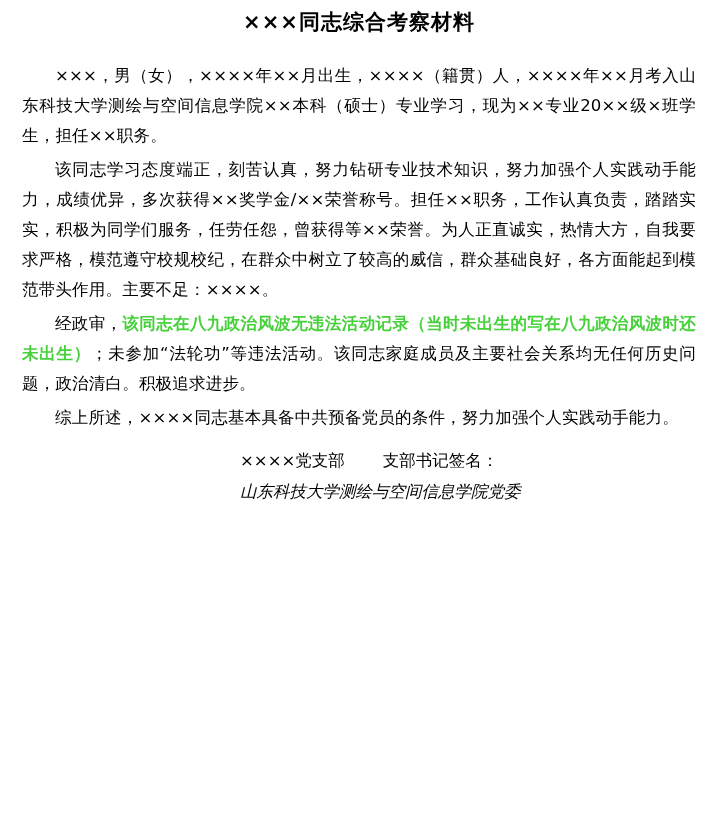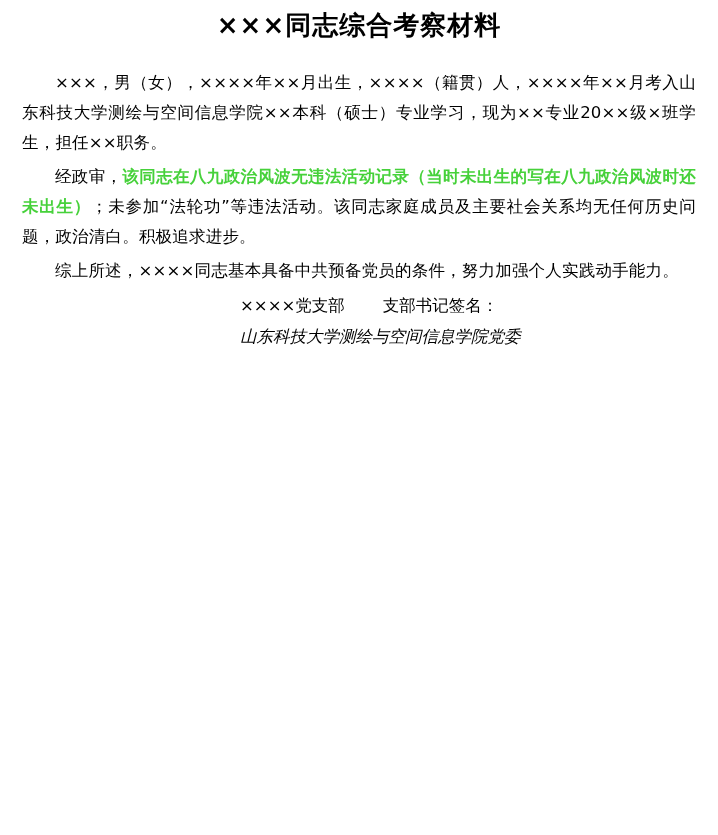--- a/index.html
+++ b/index.html
@@ -16,21 +16,21 @@
   }
   .page {
     width: 718px;
     height: 835px;
     box-sizing: border-box;
     padding: 0;
     position: relative;
   }
   .doc-title {
     text-align: center;
-    font-size: 26px;
+    font-size: 21px;
     font-weight: bold;
     letter-spacing: 1px;
     margin: 8px 0 14px 0;
     font-family: "DejaVu Sans", "Liberation Sans", sans-serif;
   }
   .body-block {
     padding: 0 22px 0 22px;
     margin-top: 25px;
   }
   p.para {
@@ -40,21 +40,21 @@
     text-indent: 2em;
     text-align: justify;
     text-justify: inter-ideograph;
     letter-spacing: 0.2px;
   }
   .highlight {
     color: #46d13a;
     font-weight: bold;
   }
   .sig-block {
-    margin-top: 4px;
+    margin-top: 12px;
     padding: 0 22px 0 22px;
     font-size: 16.5px;
     line-height: 31px;
   }
   .sig-line {
     padding-left: 218px;
   }
   .sig-line.indent2 {
     padding-left: 218px;
     font-style: italic;
@@ -69,20 +69,23 @@
 
 <div class="page">
 
   <div class="doc-title">×××同志综合考察材料</div>
 
   <div class="body-block">
     <p class="para">
       <span>×××，男（女），××××年××月出生，××××（籍贯）人，××××年××月考入山东科技大学测绘与空间信息学院××本科（硕士）专业学习，现为××专业20××级×班学生，担任××职务。</span>
     </p>
     <p class="para">
+      <span>该同志学习态度端正，刻苦认真，努力钻研专业技术知识，努力加强个人实践动手能力，成绩优异，多次获得××奖学金/××荣誉称号。担任××职务，工作认真负责，踏踏实实，积极为同学们服务，任劳任怨，曾获得等××荣誉。为人正直诚实，热情大方，自我要求严格，模范遵守校规校纪，在群众中树立了较高的威信，群众基础良好，各方面能起到模范带头作用。主要不足：××××。</span>
+    </p>
+    <p class="para">
       <span>经政审，</span><span class="highlight">该同志在八九政治风波无违法活动记录（当时未出生的写在八九政治风波时还未出生）</span><span>；未参加“法轮功”等违法活动。该同志家庭成员及主要社会关系均无任何历史问题，政治清白。积极追求进步。</span>
     </p>
     <p class="para">
       <span>综上所述，××××同志基本具备中共预备党员的条件，努力加强个人实践动手能力。</span>
     </p>
   </div>
 
   <div class="sig-block">
     <div class="sig-line">
       <span>××××党支部</span><span class="sig-gap"></span><span>支部书记签名：</span>

